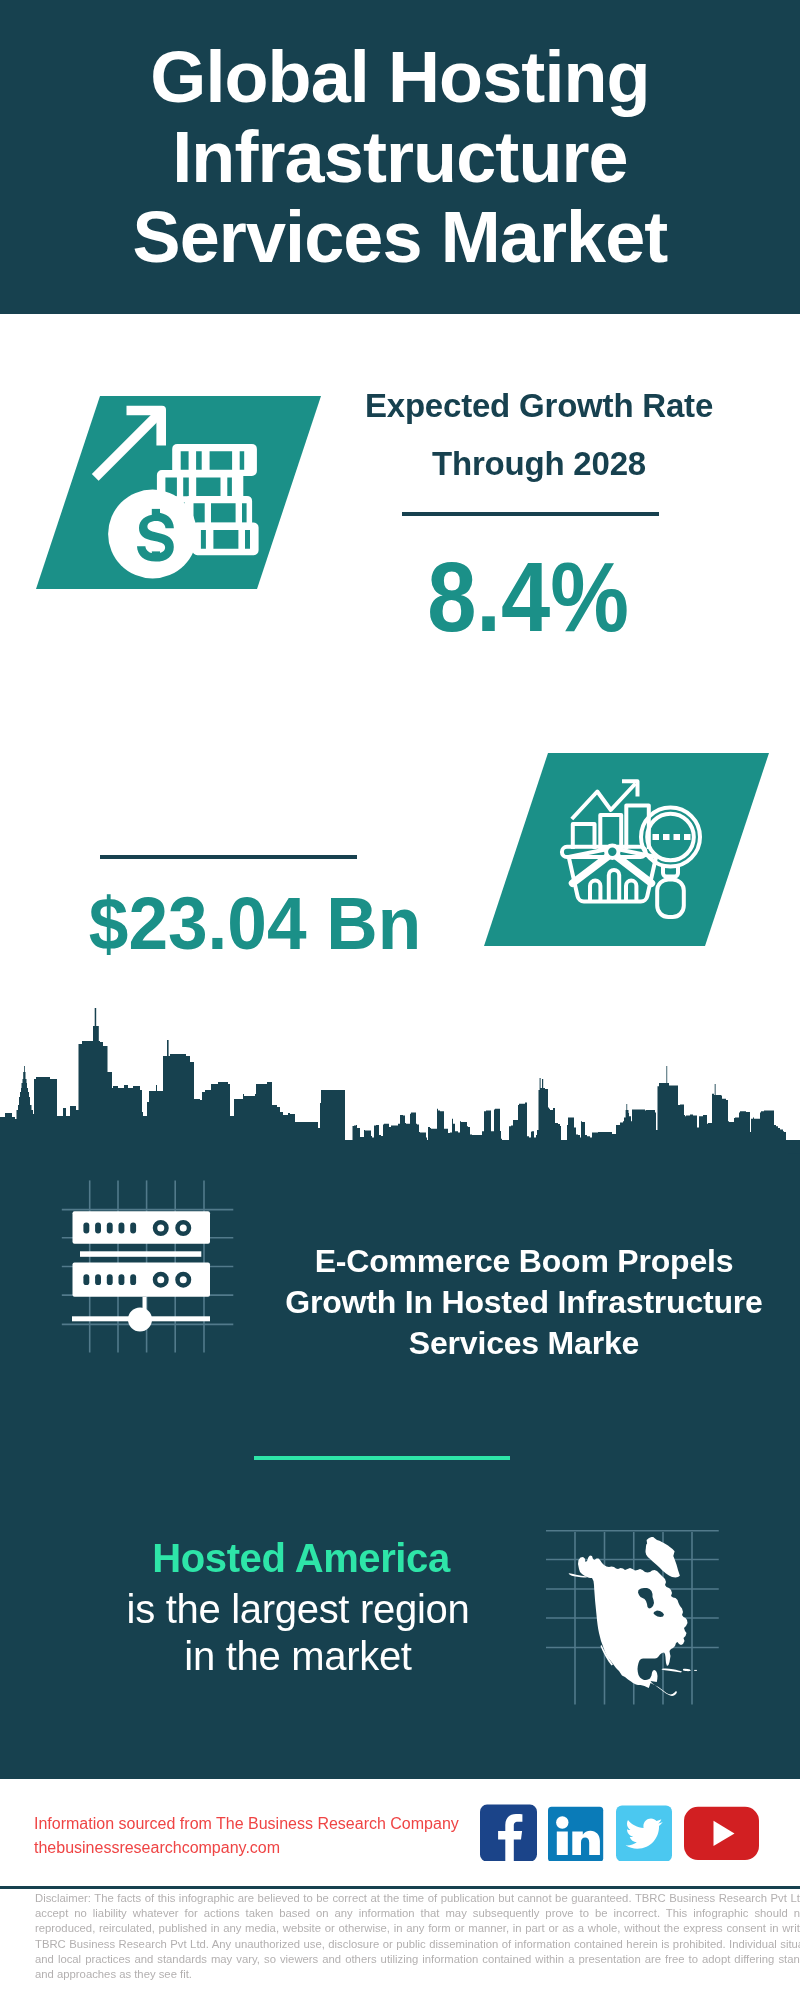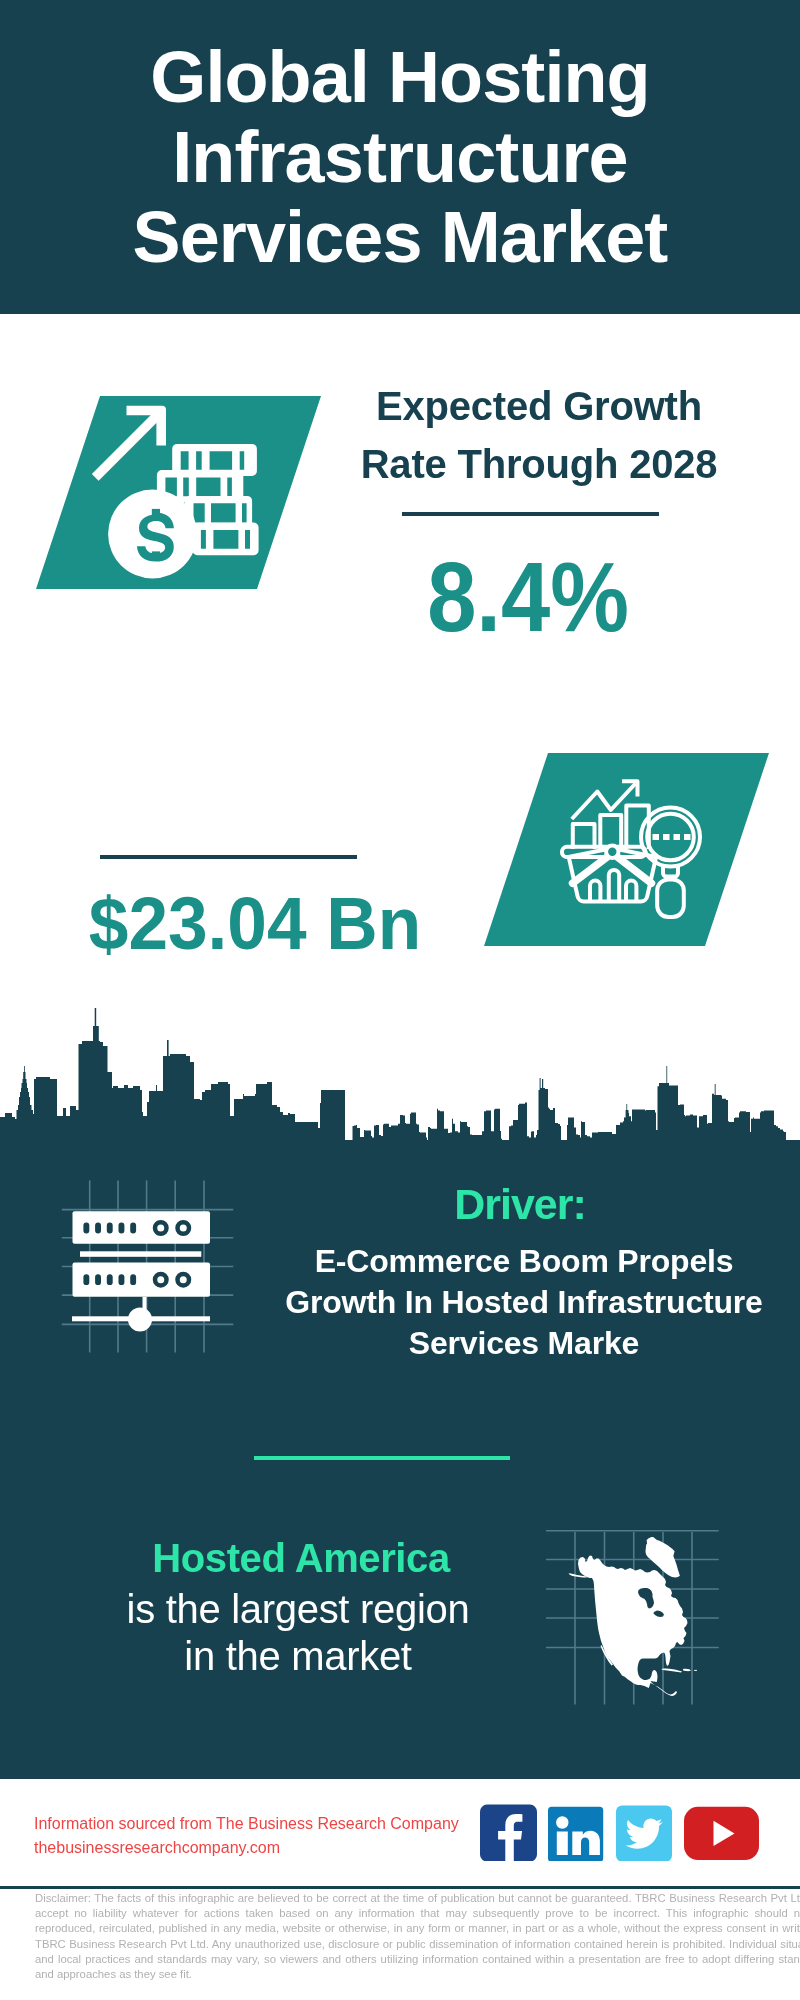--- a/index.html
+++ b/index.html
@@ -6,21 +6,21 @@
   body{width:800px;height:2000px;background:#ffffff;font-family:"Liberation Sans",sans-serif;overflow:hidden;}
   .page{position:relative;width:800px;height:2000px;padding-left:29px;}
 
   
   .header{position:absolute;left:0;top:0;width:800px;height:314px;background:#17414F;}
   .header-title{position:absolute;left:100px;top:37px;width:600px;text-align:center;color:#ffffff;
     font-size:72px;font-weight:bold;line-height:80px;letter-spacing:-0.9px;}
 
   
   .para{position:absolute;}
-  .stat-label{position:absolute;color:#17414F;font-size:40px;font-weight:bold;line-height:58px;
+  .stat-label{position:absolute;color:#17414F;font-size:33px;font-weight:bold;line-height:58px;
     text-align:center;letter-spacing:-0.2px;}
   .stat-rule{position:absolute;height:4px;background:#17414F;}
   .stat-value{position:absolute;color:#1B9088;font-weight:bold;text-align:center;
     line-height:1;white-space:nowrap;}
 
   
   .dark{position:absolute;left:0;width:800px;background:#17414F;}
 
   .driver-heading{position:absolute;color:#2EE5A8;font-size:43px;font-weight:bold;line-height:1;
     text-align:center;letter-spacing:-1px;}
@@ -152,21 +152,20 @@
       <rect x="33.4" y="99.3" width="5.9" height="10.8" rx="2.9"></rect>
       <rect x="45.1" y="99.3" width="5.9" height="10.8" rx="2.9"></rect>
       <rect x="56.8" y="99.3" width="5.9" height="10.8" rx="2.9"></rect>
       <rect x="68.5" y="99.3" width="5.9" height="10.8" rx="2.9"></rect>
       <rect x="80.2" y="99.3" width="5.9" height="10.8" rx="2.9"></rect>
       <path d="M110.75,96.7 a8,8 0 1 1 0,16 a8,8 0 1 1 0,-16 z M110.75,101.2 a3.5,3.5 0 1 0 0,7 a3.5,3.5 0 1 0 0,-7 z" fill-rule="evenodd"></path>
       <path d="M133.25,96.7 a8,8 0 1 1 0,16 a8,8 0 1 1 0,-16 z M133.25,101.2 a3.5,3.5 0 1 0 0,7 a3.5,3.5 0 1 0 0,-7 z" fill-rule="evenodd"></path>
     </g>
   </svg>
 
-  <div class="driver-heading" style="left:320px;top:1183px;width:400px;">Driver:</div>
   <div class="driver-text" style="left:264px;top:1241px;width:520px;">E-Commerce Boom Propels Growth In Hosted Infrastructure Services Marke</div>
   <div class="mint-rule" style="left:254px;top:1456px;width:256px;"></div>
 
   <div class="footer-source" style="left:34px;top:1812px;width:440px;">
     <div>Information sourced from The Business Research Company</div>
     <div>thebusinessresearchcompany.com</div>
   </div>
 
   <a class="social" style="left:480px;top:1804px;" href="#">
     <svg width="57" height="57" viewBox="0 0 57 57">

